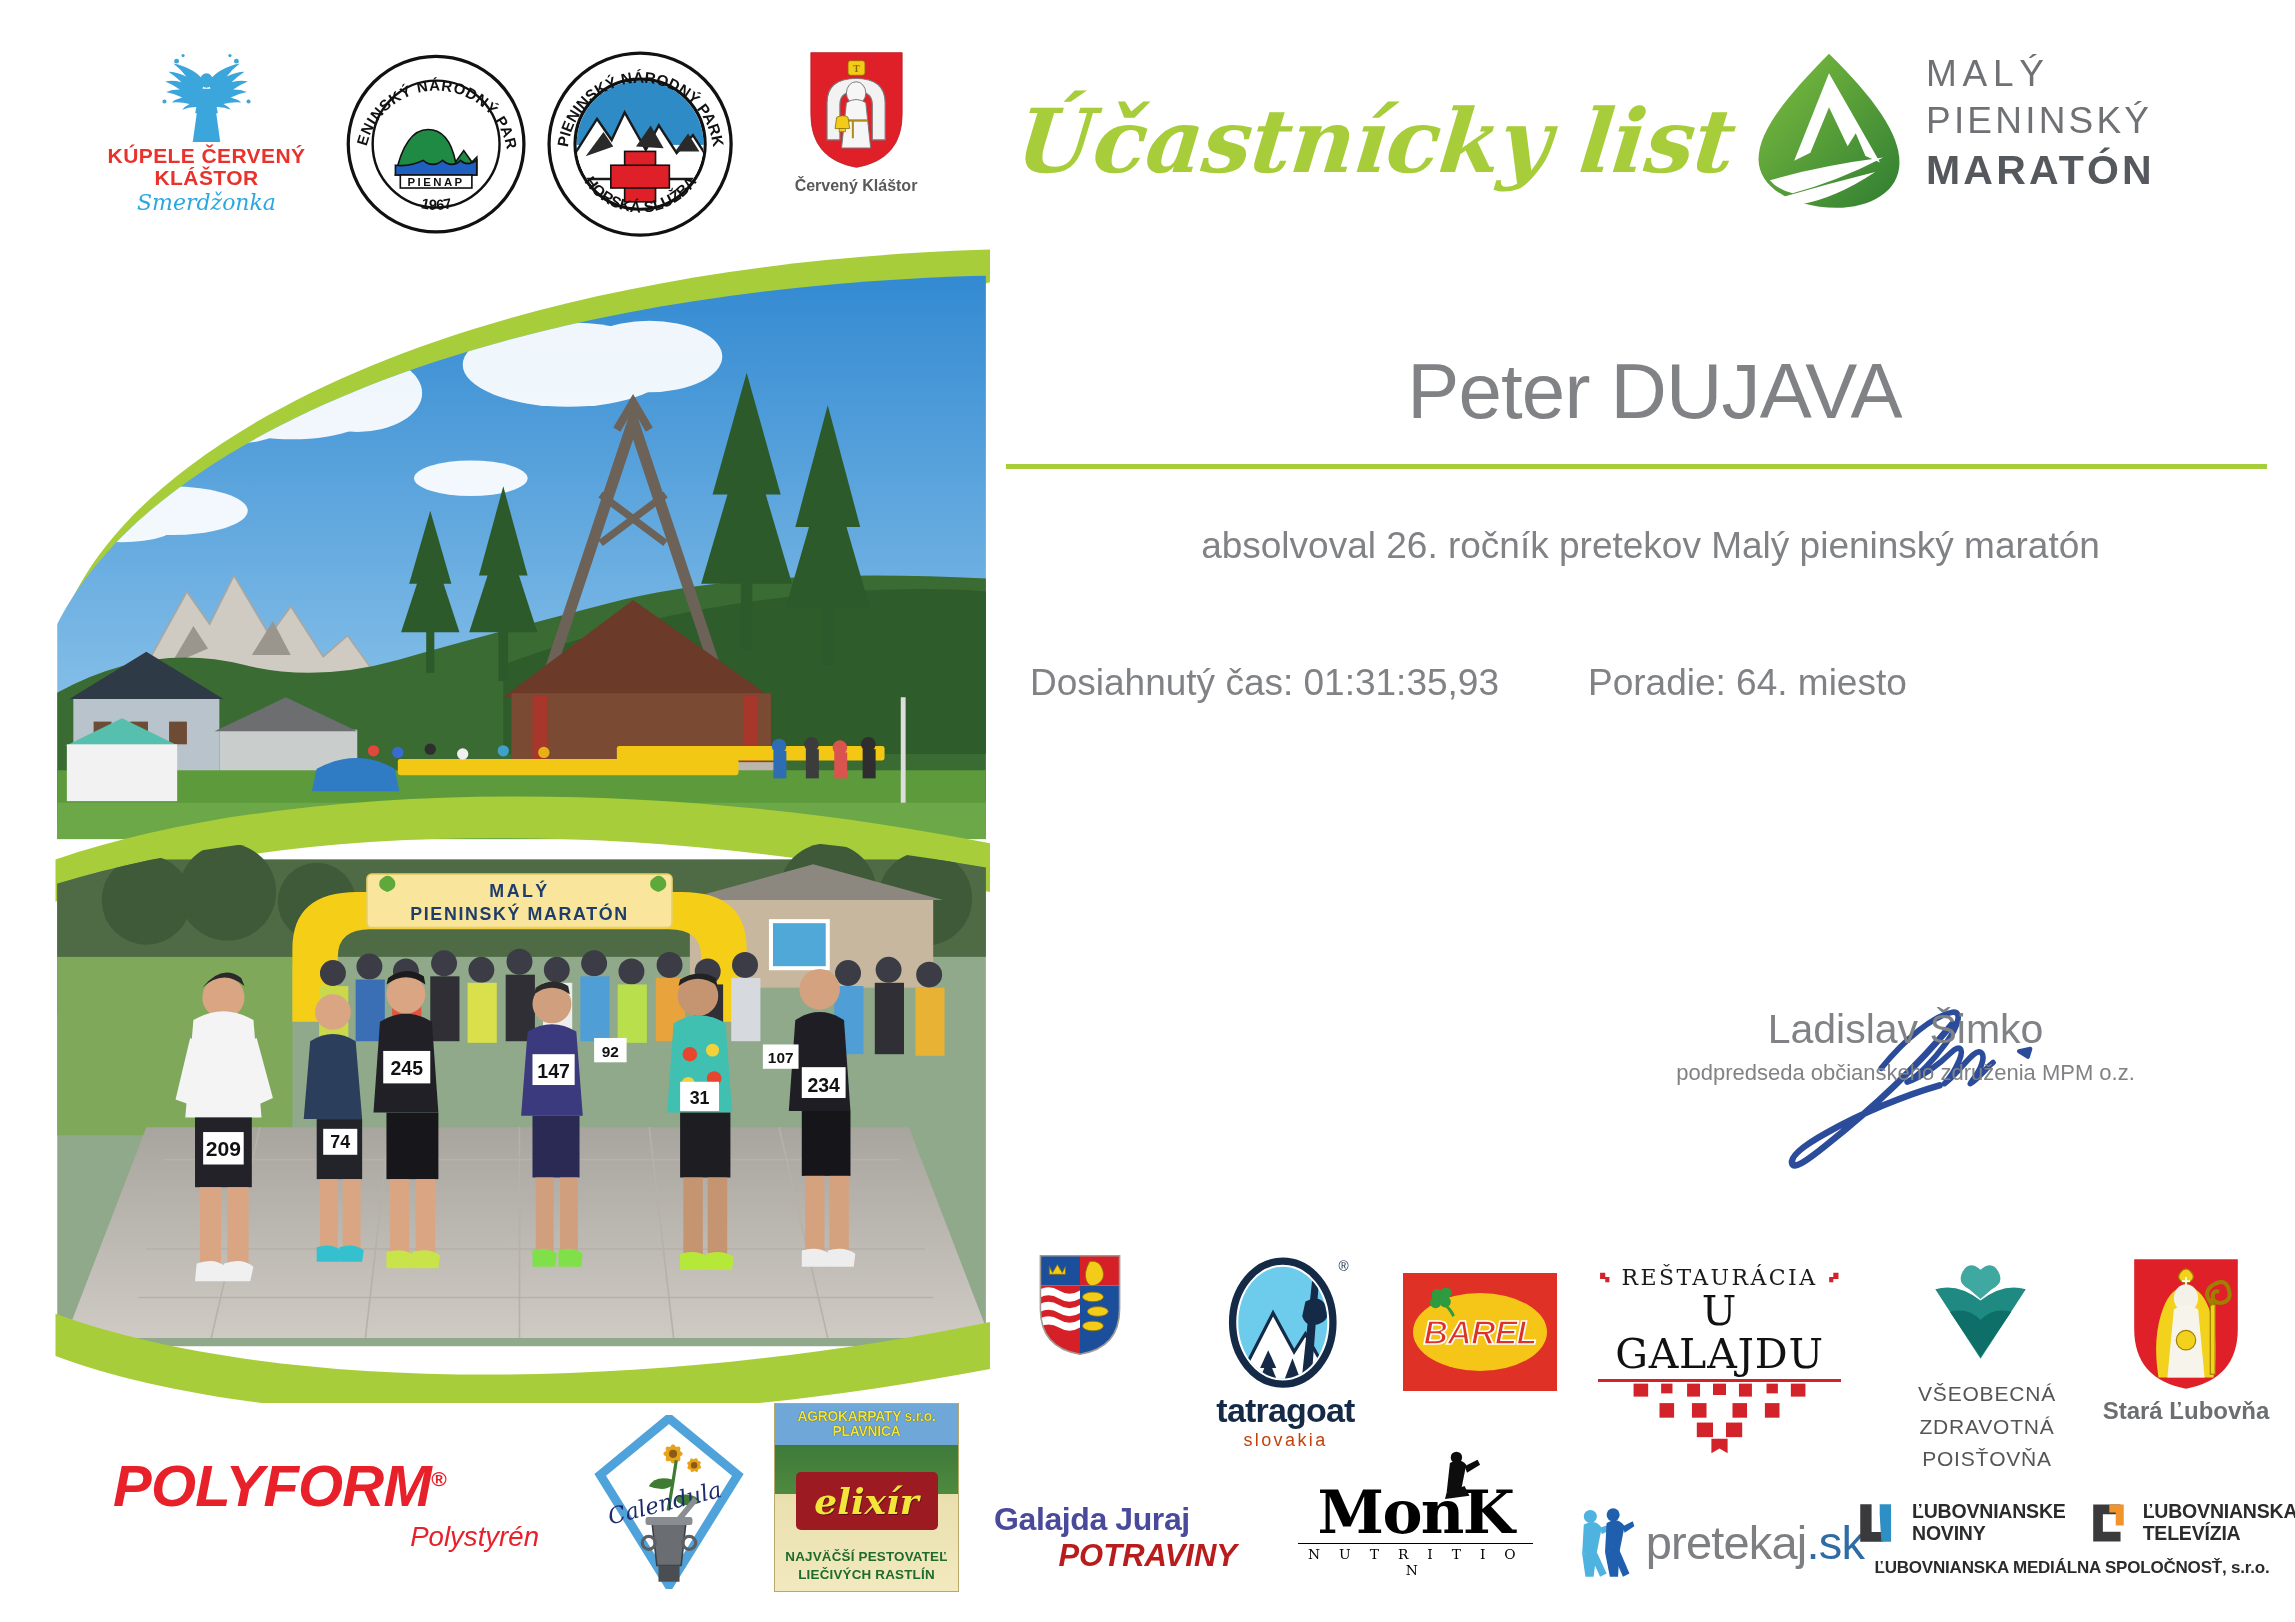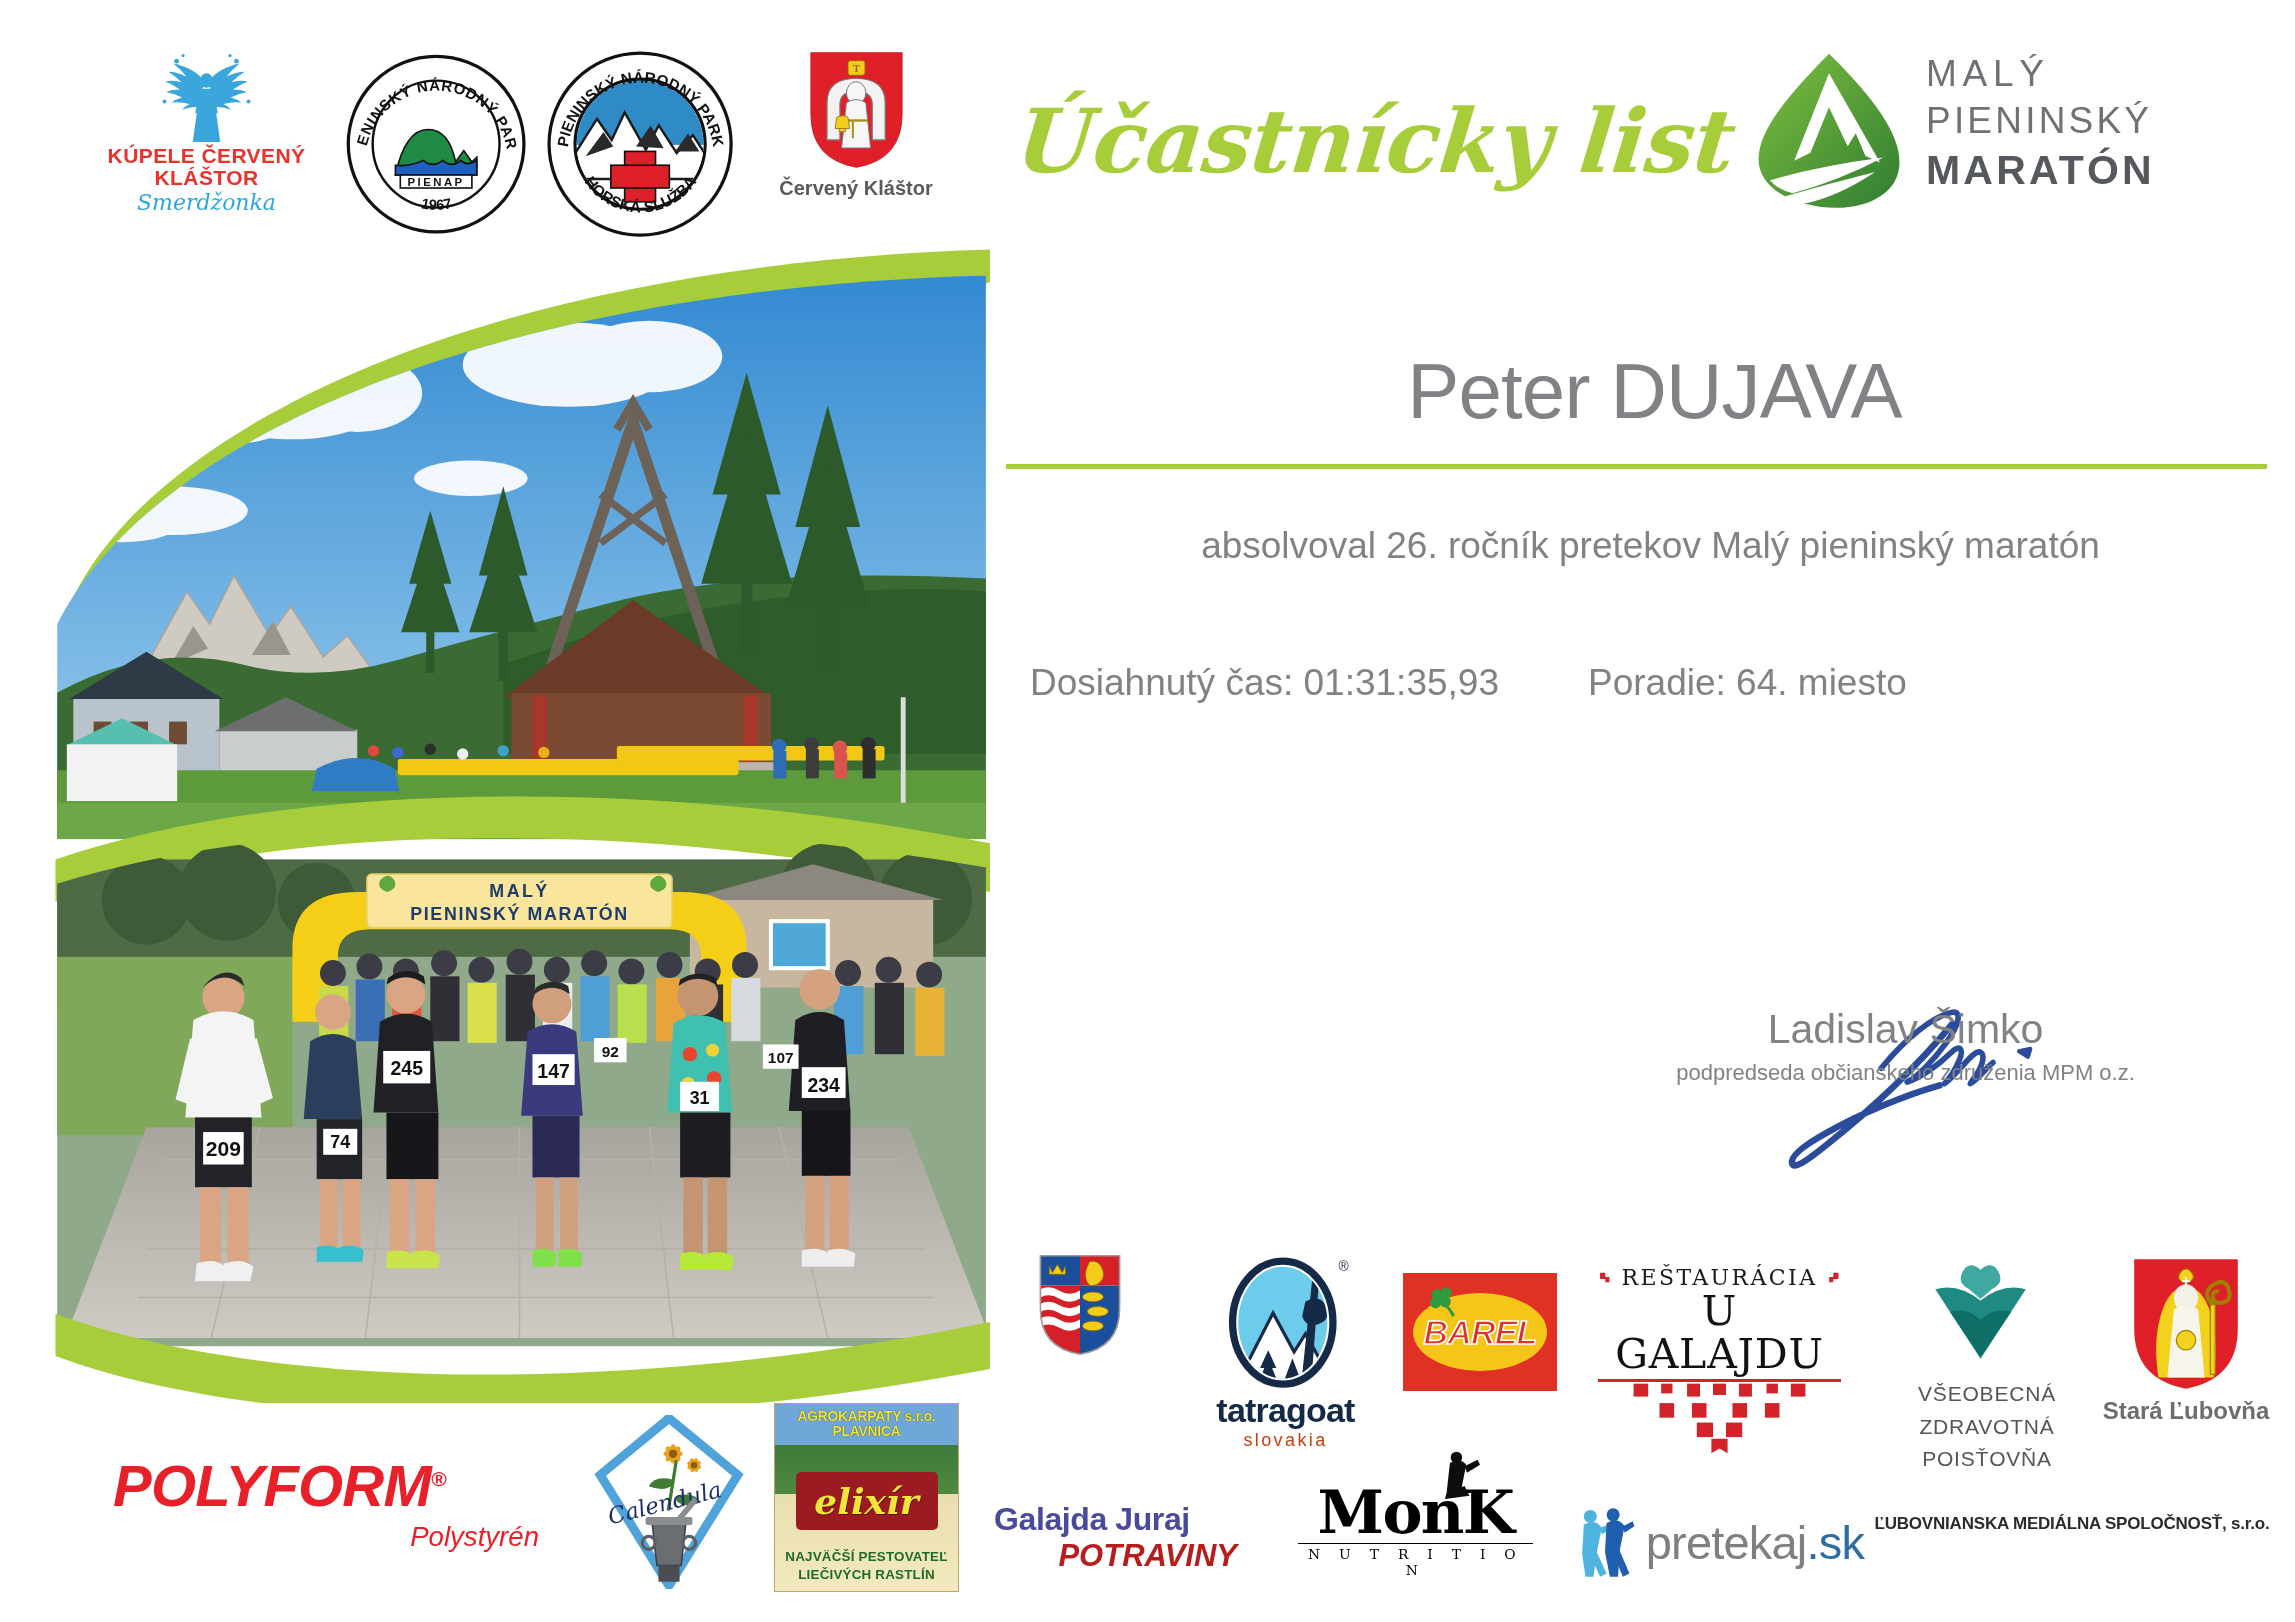--- a/index.html
+++ b/index.html
@@ -193,21 +193,21 @@
         <path d="M26 112 v-46 q0 -30 36 -30 q36 0 36 30 v46 h-16 v-44 q0 -16 -20 -16 q-20 0 -20 16 v44 z" fill="#f2f2f2" stroke="#7a7a7a" stroke-width="1.5"></path>
         <rect x="52" y="14" width="21" height="18" rx="3" fill="#F2CC18" stroke="#8a6d00" stroke-width="1"></rect>
         <text x="62.5" y="28" font-size="12" font-weight="bold" fill="#8a6d00" text-anchor="middle" font-family="Liberation Serif, serif">T</text>
         <ellipse cx="62" cy="54" rx="12" ry="14" fill="#f6f6f6" stroke="#7a7a7a" stroke-width="1.2"></ellipse>
         <path d="M50 66 q12 -8 24 0 l6 56 h-36 z" fill="#f6f6f6" stroke="#7a7a7a" stroke-width="1.2"></path>
         <path d="M48 88 h28" stroke="#b08b1d" stroke-width="3" fill="none"></path>
         <path d="M58 88 v22" stroke="#b08b1d" stroke-width="2.5" fill="none"></path>
         <path d="M38 84 q8 -4 14 0 l2 14 h-18 z" fill="#F2CC18" stroke="#8a6d00" stroke-width="1"></path>
         <rect x="41" y="98" width="8" height="4" fill="#F2CC18" stroke="#8a6d00" stroke-width="0.8"></rect>
       </svg>
-      <div style="font-size:20px;font-weight:bold;color:#5a5a5a;margin-top:3.2px;">Červený Kláštor</div>
+      <div style="font-size:16px;font-weight:bold;color:#5a5a5a;margin-top:3.2px;">Červený Kláštor</div>
     </div>
   </div>
 
   <div class="script-title">Účastnícky list</div>
 
   <div class="mpm">
     <div class="mpm-leaf">
       <svg width="154" height="162" viewBox="0 0 190 200">
         <defs>
           <linearGradient id="lg" x1="0" y1="0" x2="1" y2="1">
@@ -762,17 +762,39 @@
         <path d="M56 56 l12 28 l-8 4 l-12 -28 z"></path>
         <path d="M60 26 l12 -6 l2 6 l-12 8z"></path>
       </g>
     </svg>
     <div class="pk-word">
       <span>pretekaj</span><b>.sk</b>
     </div>
   </div>
 
   <div class="rs media" style="left:1857px;top:1501px;width:430px;">
+    <div class="md-row">
+      <div style="display:flex;align-items:center;gap:8px;">
+        <svg width="47" height="44" viewBox="0 0 58 54">
+          <path d="M4 4 h14 v34 h14 v12 h-28 z" fill="#3A3A3C"></path>
+          <path d="M28 4 h14 l0 46 h-12 l-2 -34 z" fill="#2E8FC4"></path>
+        </svg>
+        <div class="md-t1">
+          <div>ĽUBOVNIANSKE</div>
+          <div>NOVINY</div>
+        </div>
+      </div>
+      <div style="display:flex;align-items:center;gap:8px;">
+        <svg width="45" height="44" viewBox="0 0 56 54">
+          <path d="M4 4 h34 v12 h-22 v22 h22 v12 h-34 z" fill="#3A3A3C"></path>
+          <path d="M24 4 h18 v26 h-10 l0 -16 h-8 z" fill="#F0942B"></path>
+        </svg>
+        <div class="md-t1">
+          <div>ĽUBOVNIANSKA</div>
+          <div>TELEVÍZIA</div>
+        </div>
+      </div>
+    </div>
     <div class="md-foot">ĽUBOVNIANSKA MEDIÁLNA SPOLOČNOSŤ, s.r.o.</div>
   </div>
 
 </div>
 
 
 </body></html>

